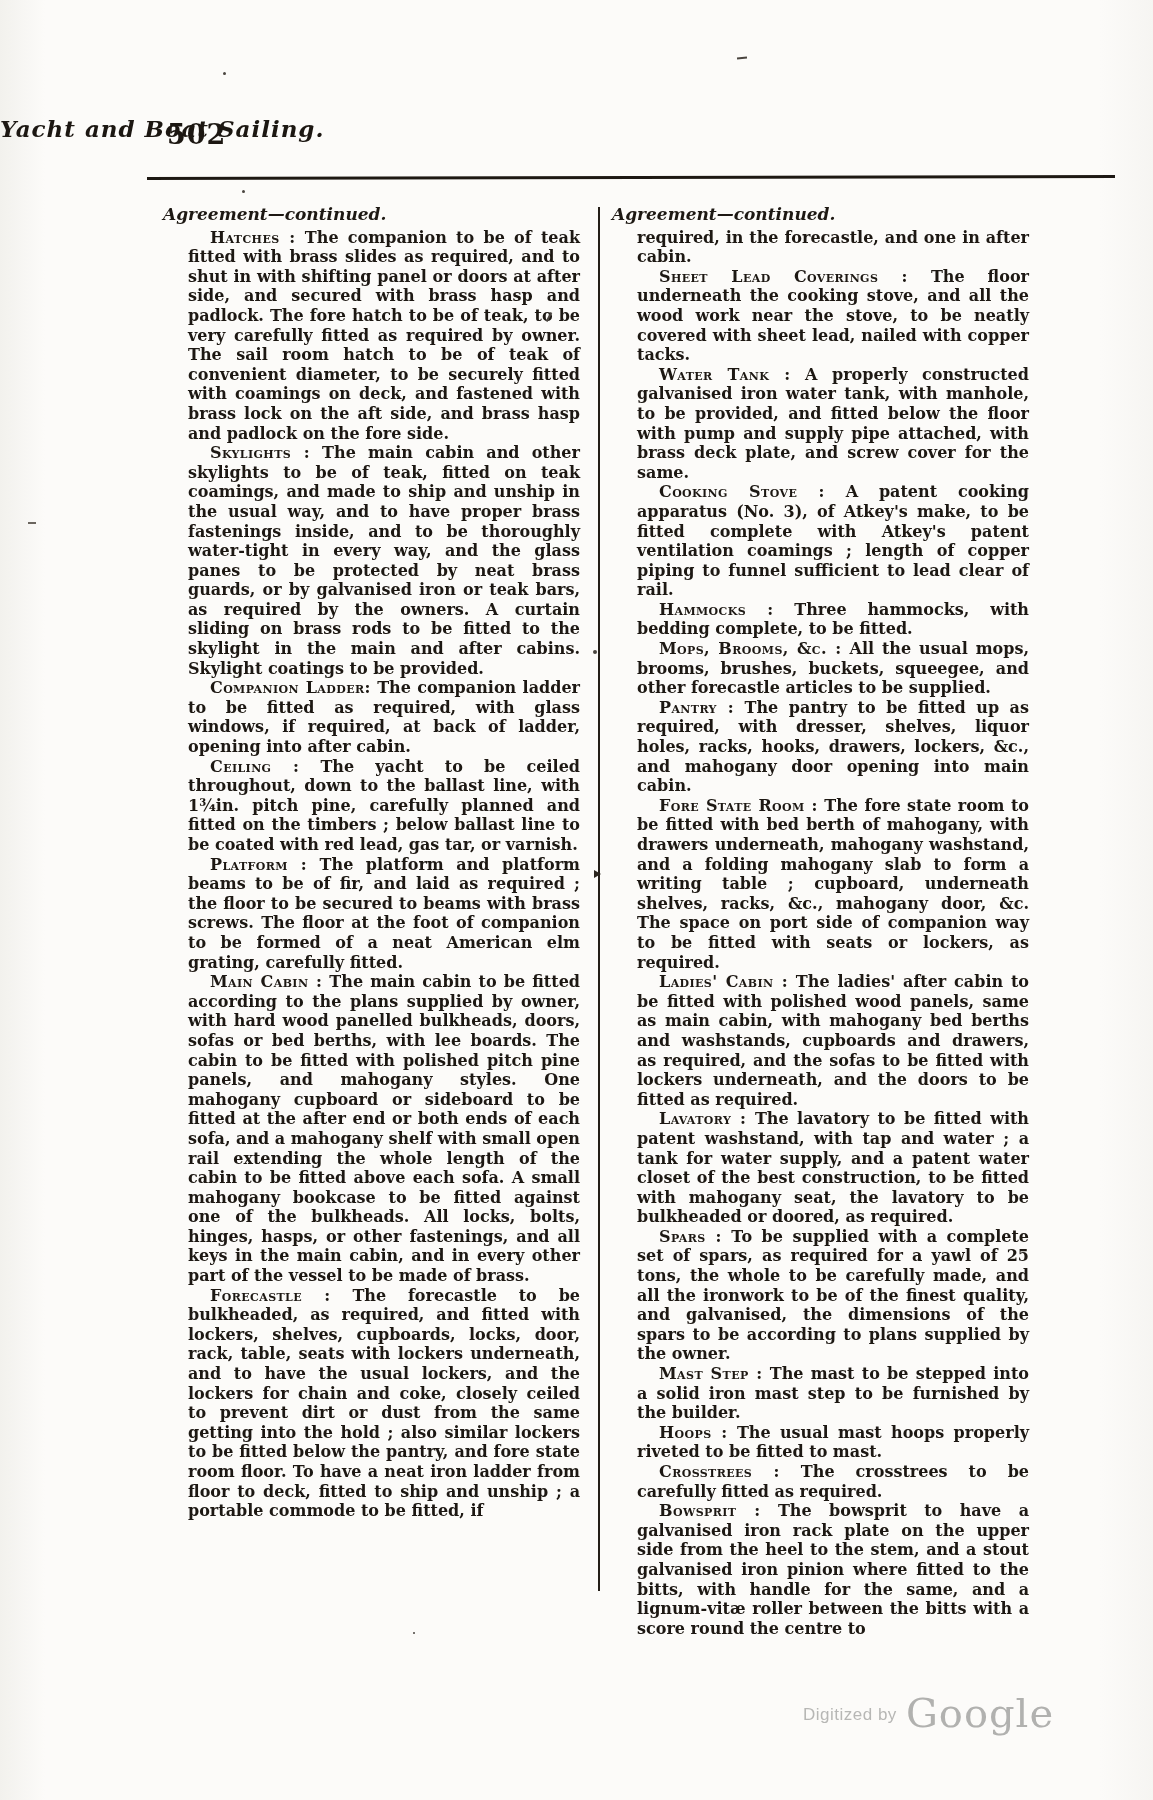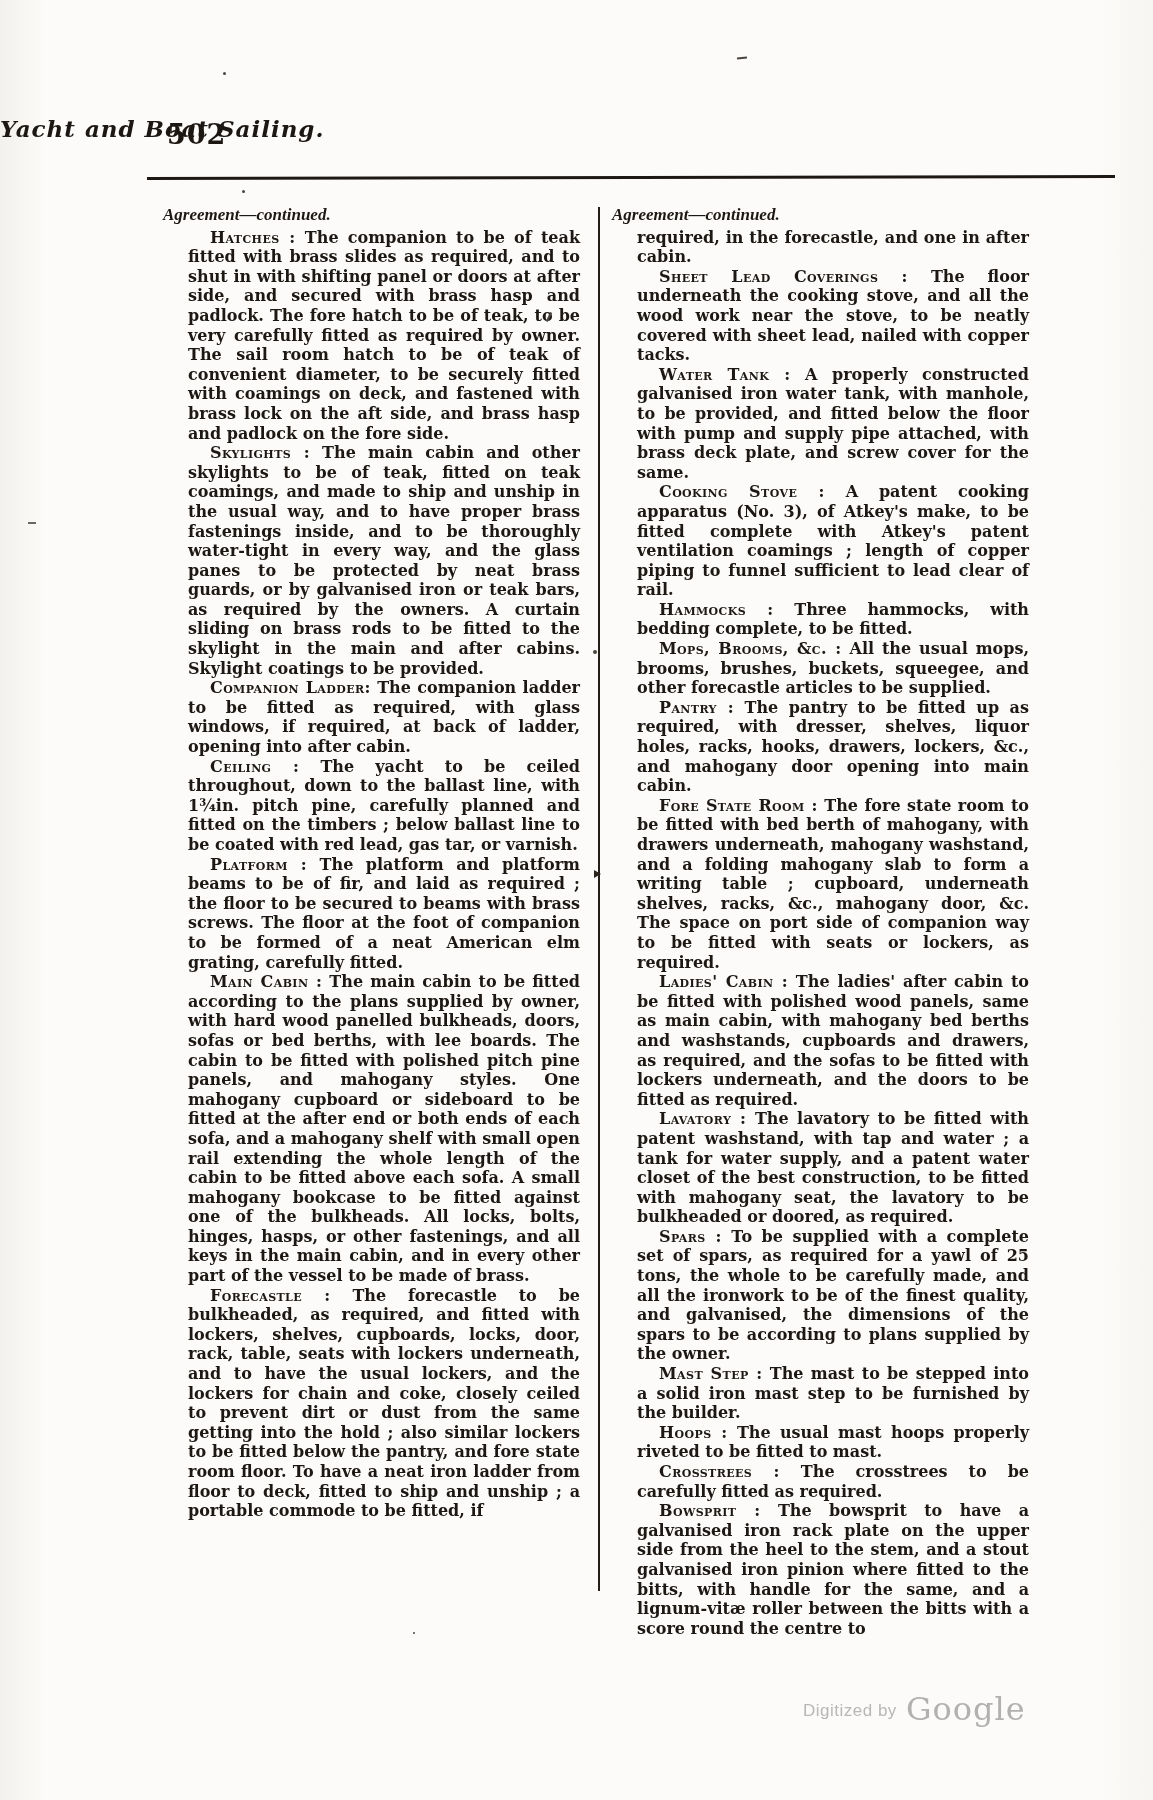--- a/index.html
+++ b/index.html
@@ -34,34 +34,34 @@
     text-align:justify; color:#1d1813;
   }
   .col-left  { left:188px; }
   .col-right { left:637px; }
   .col-divider {
     position:absolute; left:598px; top:207px; width:2px; height:1384px;
     background:#241e18;
   }
   .continued {
     font-style:italic; font-weight:bold; font-size:17px;
-    margin:0 0 3px -25px; text-align:left;font-family:Liberation Serif, serif;
+    margin:0 0 3px -25px; text-align:left;
   }
   .para { margin:0; text-indent:22px; }
   .para.noindent { text-indent:0; }
   .head { font-variant:small-caps; letter-spacing:0.4px; }
   
   .watermark {
     position:absolute; left:803px; top:1692px;
     display:flex; align-items:center;
     font-family:"Liberation Sans", sans-serif;
     font-size:17px; color:#b7b7b5; letter-spacing:0.5px;
   }
   .watermark .brand {
-    font-family:"DejaVu Serif", serif; font-size:32px; color:#b1b1af;
+    font-family:"DejaVu Serif", serif; font-size:40px; color:#b1b1af;
     margin-left:9px; letter-spacing:1px; position:relative; top:-2px;
   }
   
   .speck { position:absolute; background:#4a453f; }
   .speck.dot   { width:3px; height:3px; border-radius:50%; }
   .speck.dash  { width:10px; height:2px; }
   .speck.tick  { width:2px; height:10px; transform:rotate(28deg); }
   .speck.arrow {
     width:0; height:0; background:transparent;
     border-left:7px solid #2a241d;

